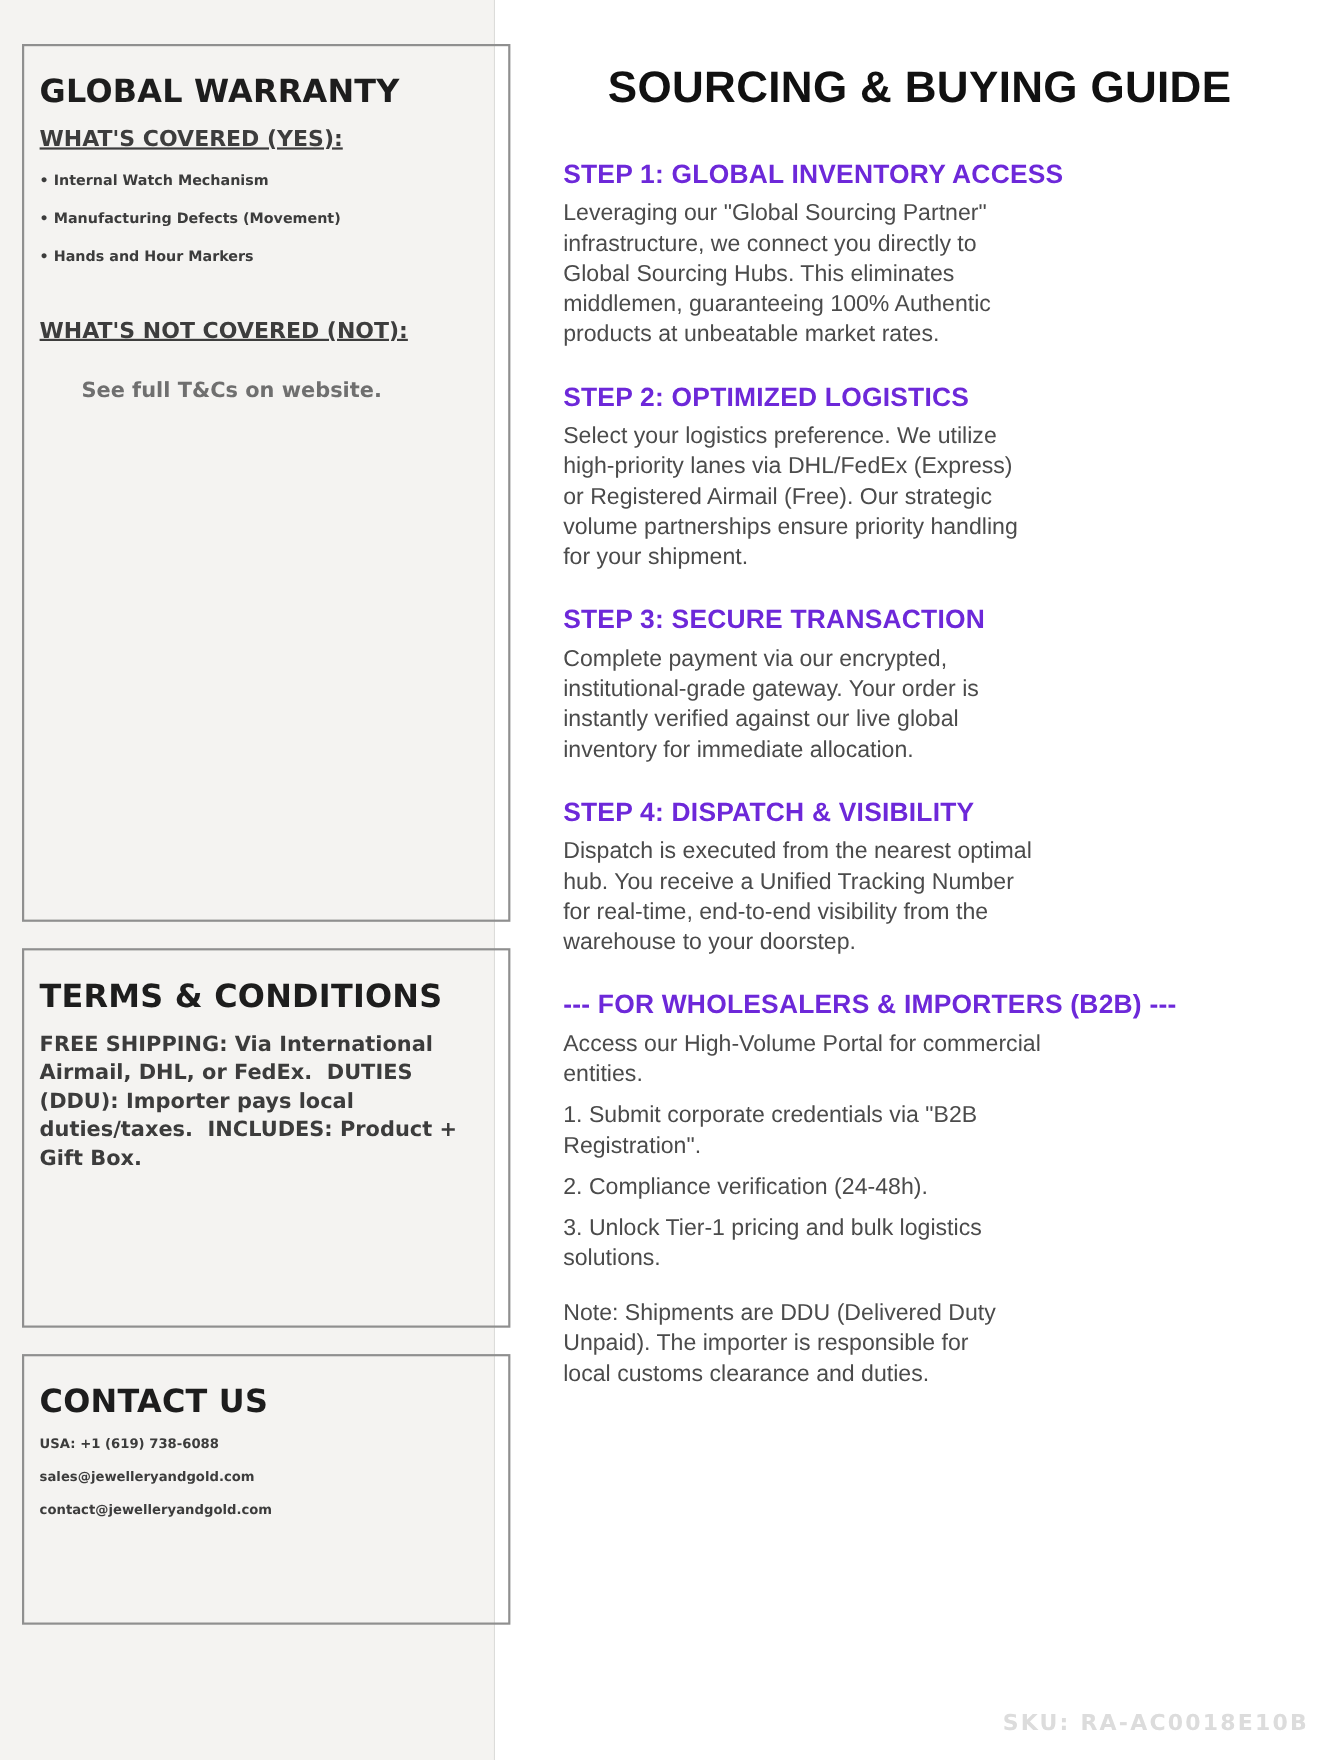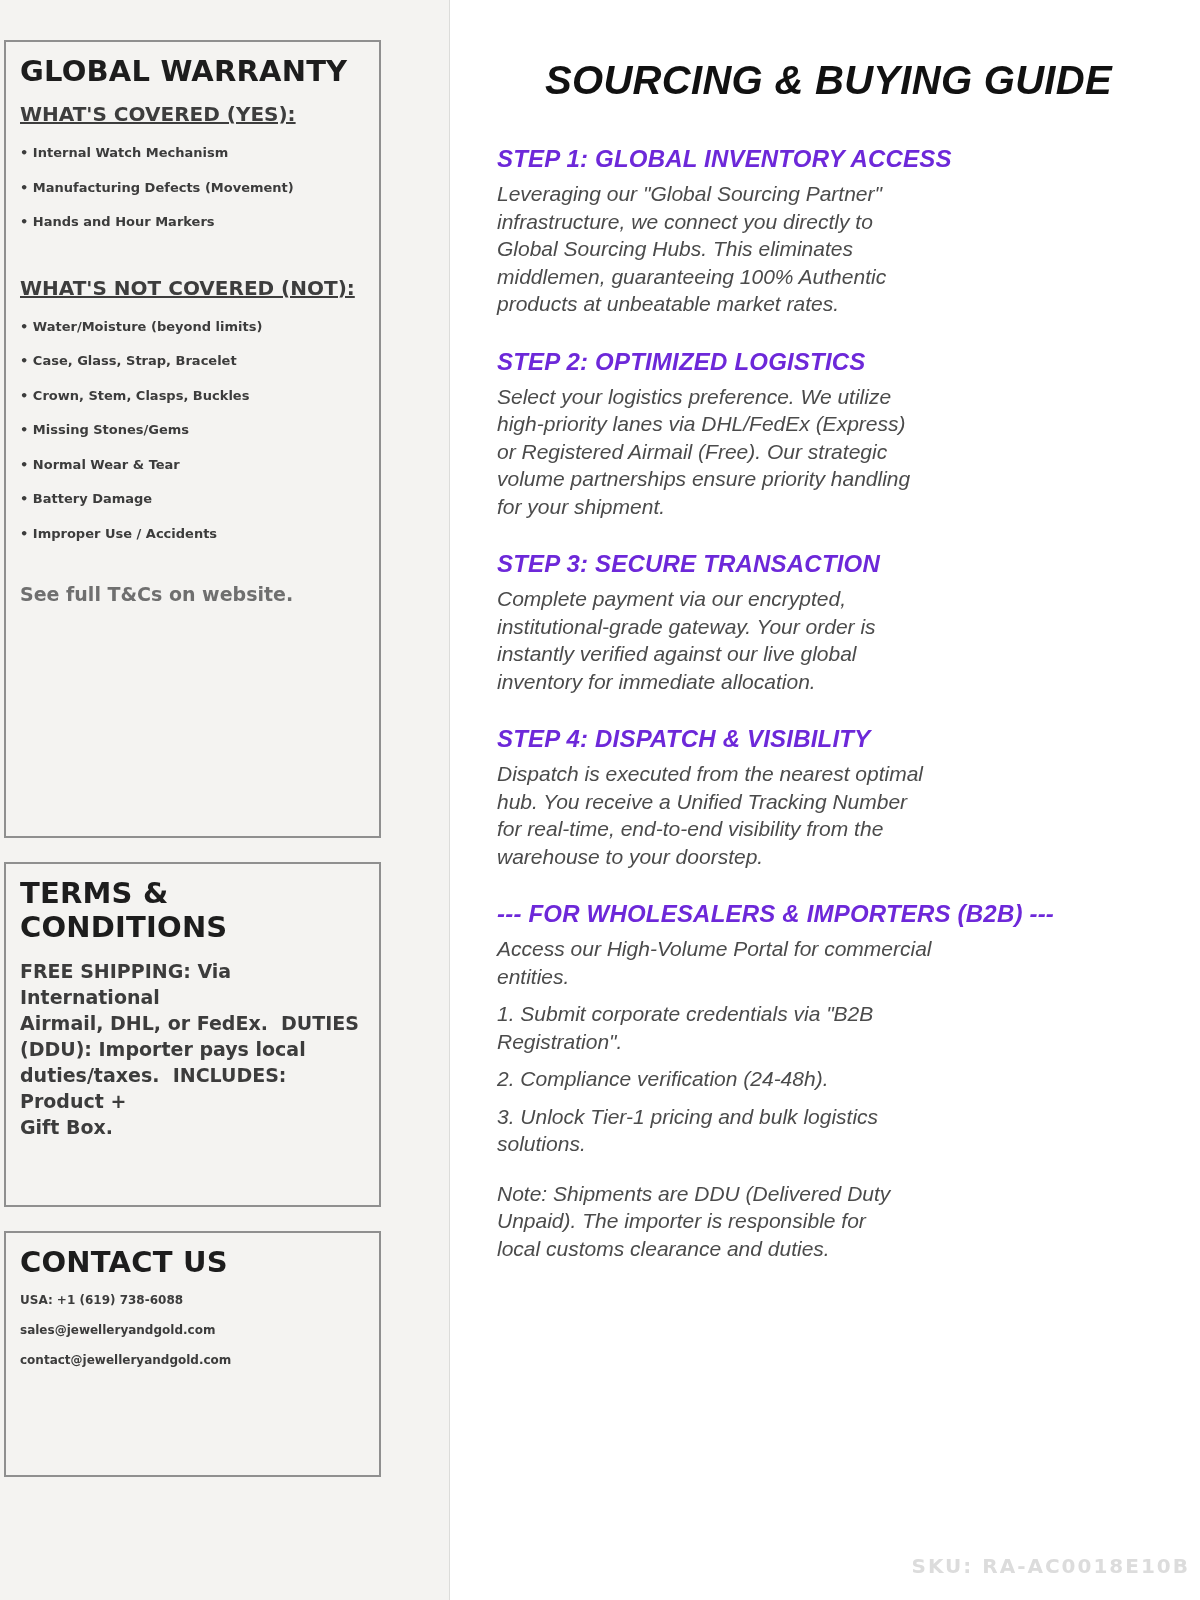--- a/index.html
+++ b/index.html
@@ -14,24 +14,24 @@
   
   .sidebar {
     position: absolute; left: 0; top: 0;
     width: 450px; height: 1600px;
     background: #f4f3f1;
     border-right: 1px solid #dcdcda;
     box-sizing: border-box;
     font-family: "DejaVu Sans", sans-serif;
   }
   .card {
-    position: absolute; left: 4px; width: 377px;
+    position: absolute; left: 20px; width: 444px;
     border: 2px solid #8f8f8f;
     box-sizing: border-box;
-    padding: 12px 14px;
+    padding: 24px 14px;
   }
   .card-warranty { top: 40px;  height: 798px; }
   .card-terms    { top: 862px; height: 345px; }
   .card-contact  { top: 1231px; height: 246px; }
 
   .card h2 {
     margin: 0 0 14px 0;
     font-size: 29px; font-weight: 800;
     color: #1d1d1d; letter-spacing: 0.2px;
   }
@@ -46,41 +46,41 @@
   .blist li {
     font-size: 13px; font-weight: 700;
     color: #3c3c3c; line-height: 34.5px;
     white-space: nowrap;
   }
   .blist li::before { content: "\2022\00a0"; color: #3c3c3c; }
   .footnote {
     margin-top: 32px;
     font-size: 19px; font-weight: 700;
     color: #6f6f6f;
+    margin-left: 38px;
   }
   .card-body {
     margin-top: 4px;
     font-size: 19px; font-weight: 700;
     color: #3c3c3c; line-height: 26px;
     white-space: pre-line;
   }
   .contact-line {
     margin-top: 16px;
     font-size: 12px; font-weight: 700;
     color: #3c3c3c;
   }
   .contact-line.first { margin-top: 6px; }
 
   
   .main {
     position: absolute; left: 450px; top: 0;
     width: 750px; height: 1600px;
     box-sizing: border-box;
-    padding: 58px 40px 0 47px;
-    font-style: italic;
+    padding: 58px 40px 0 62px;
   }
   .main-title {
     margin: 0 0 42px 0;
     text-align: center;
     font-size: 40px; font-weight: 800;
     color: #111111; letter-spacing: 0.3px;
   }
   .step { margin-bottom: 30px; }
   .step-heading {
     margin: 0 0 7px 0;
@@ -114,29 +114,20 @@
 
   <section class="card card-warranty">
     <h2>GLOBAL WARRANTY</h2>
     <p class="subhead">WHAT'S COVERED (YES):</p>
     <ul class="blist">
       <li>Internal Watch Mechanism</li>
       <li>Manufacturing Defects (Movement)</li>
       <li>Hands and Hour Markers</li>
     </ul>
     <p class="subhead gap-top">WHAT'S NOT COVERED (NOT):</p>
-    <ul class="blist">
-      <li>Water/Moisture (beyond limits)</li>
-      <li>Case, Glass, Strap, Bracelet</li>
-      <li>Crown, Stem, Clasps, Buckles</li>
-      <li>Missing Stones/Gems</li>
-      <li>Normal Wear &amp; Tear</li>
-      <li>Battery Damage</li>
-      <li>Improper Use / Accidents</li>
-    </ul>
     <p class="footnote">See full T&amp;Cs on website.</p>
   </section>
 
   <section class="card card-terms">
     <h2>TERMS &amp; CONDITIONS</h2>
     <p class="card-body">FREE SHIPPING: Via International
 Airmail, DHL, or FedEx.&nbsp; DUTIES
 (DDU): Importer pays local
 duties/taxes.&nbsp; INCLUDES: Product +
 Gift Box.</p>

